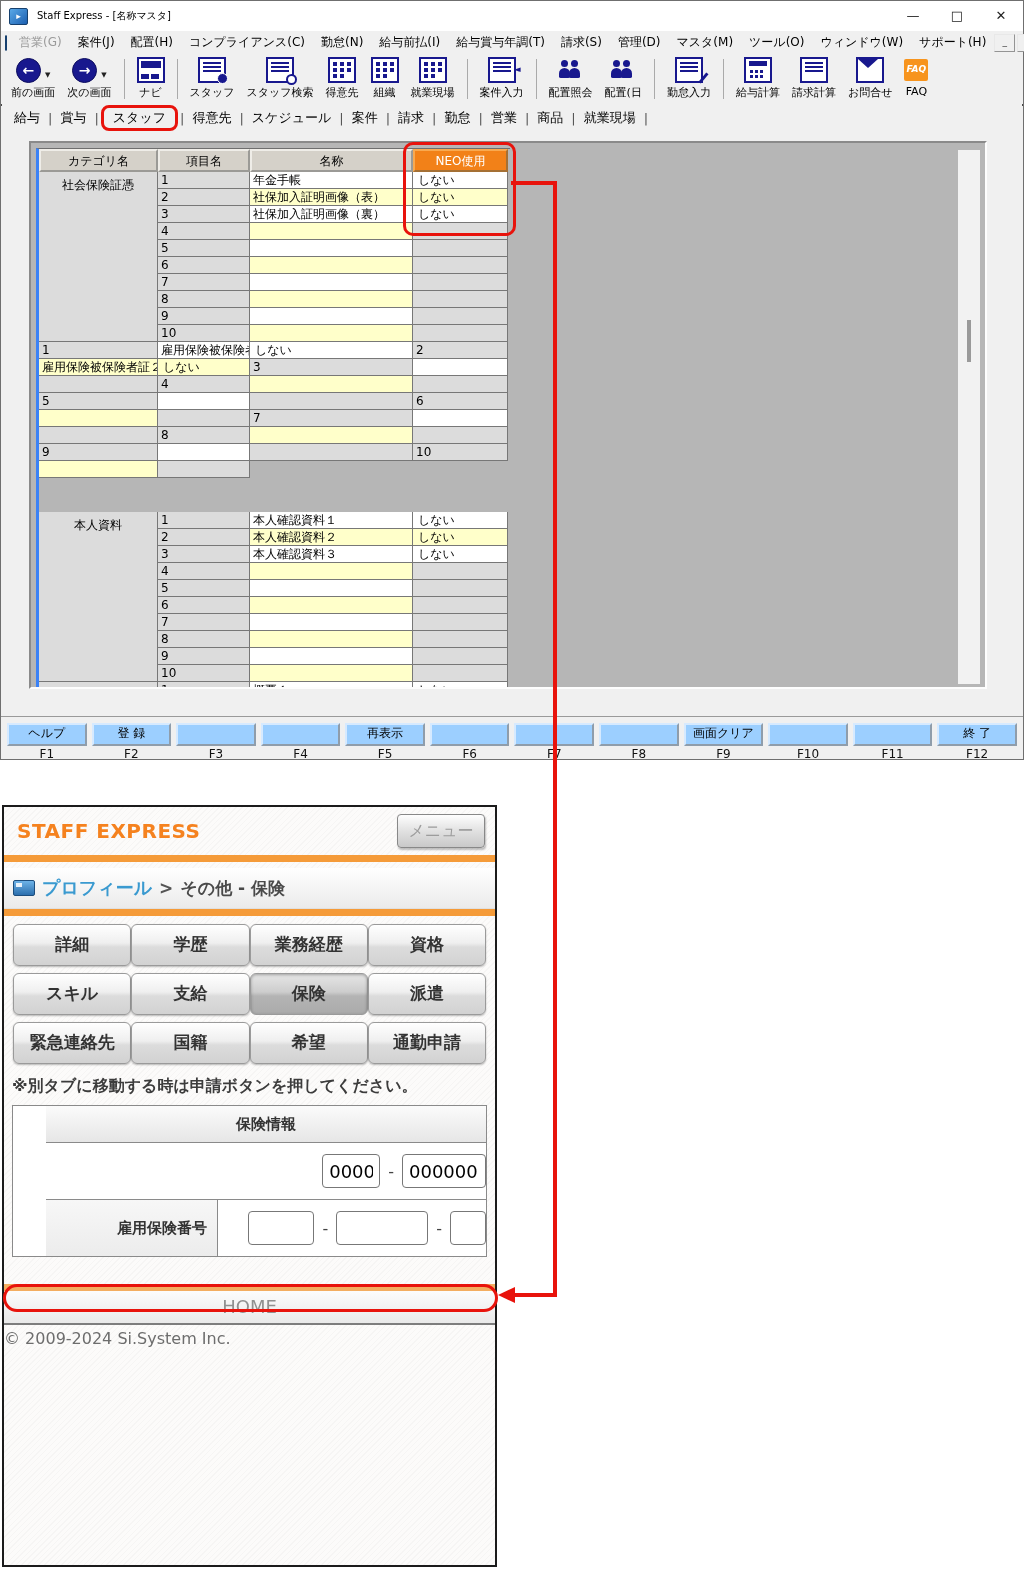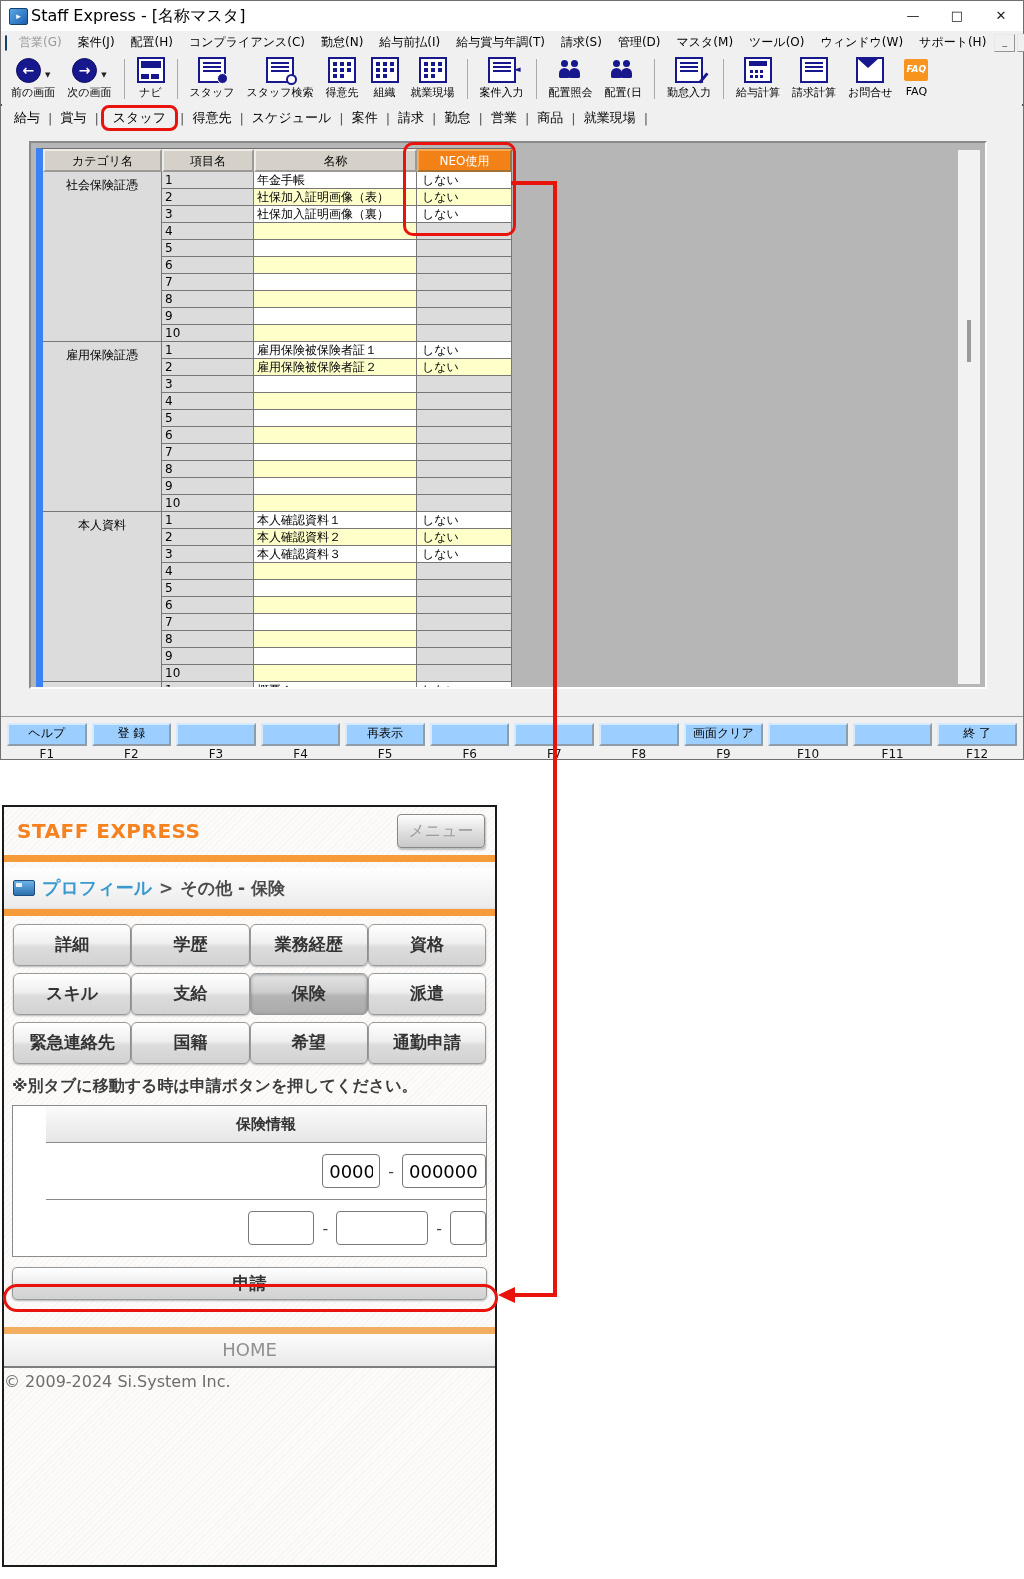--- a/index.html
+++ b/index.html
@@ -3,21 +3,21 @@
 <meta charset="utf-8">
 <style>
   html,body{margin:0;padding:0;background:#fff;font-family:"DejaVu Sans","Liberation Sans",sans-serif;}
   .stage{position:relative;width:1024px;height:1579px;overflow:hidden;background:#fff;}
 
   
   .app{position:absolute;left:0;top:0;width:1022px;height:758px;border:1px solid #6f6f6f;background:#f0f0f0;}
   .titlebar{position:absolute;left:0;top:0;right:0;height:30px;background:#fff;display:flex;align-items:center;}
   .app-icon{width:17px;height:15px;margin-left:8px;background:linear-gradient(135deg,#5aa9e8,#1c5fb0);border:1px solid #16406e;border-radius:2px;position:relative;}
   .app-icon::before{content:"▸";position:absolute;inset:0;color:#fff;font-size:9px;line-height:14px;text-align:center;}
-  .title{margin-left:3px;font-size:16px;color:#000;}
+  .title{margin-left:9px;font-size:10px;color:#000;}
   .wctls{margin-left:auto;display:flex;align-items:center;height:100%;}
   .wctl{width:44px;text-align:center;font-size:13px;color:#222;line-height:30px;}
   .menubar{position:absolute;left:0;top:30px;right:16px;height:23px;background:#f0f0f0;border-bottom:1px solid #c3c3c3;display:flex;align-items:center;font-size:12px;}
   .mdi-icon{width:16px;height:14px;margin:0 4px 0 4px;background:linear-gradient(135deg,#58a8e8,#1c5fb0);border:1px solid #16406e;border-radius:2px;}
   .menu-items{display:flex;align-items:center;}
   .menu-item{padding:0 8px;color:#000;white-space:nowrap;}
   .menu-item.disabled{color:#9a9a9a;}
   .mdi-ctls{margin-left:auto;display:flex;gap:2px;margin-right:4px;}
   .mdi-ctl{width:19px;height:16px;border:1px outset #e8e8e8;background:#f0f0f0;font-size:9px;line-height:14px;text-align:center;color:#333;}
 
@@ -52,21 +52,21 @@
   .tb-sep{width:1px;background:#aaa;align-self:stretch;margin:3px 6px;}
 
   
   .tabrow{position:absolute;left:1px;right:1px;top:101px;height:32px;background:#f0f0f0;display:flex;align-items:center;padding-left:5px;font-size:13px;}
   .tab{padding:2px 7px;color:#000;white-space:nowrap;}
   .tab.active{border:3px solid #e8130c;border-radius:8px;padding:1px 9px;margin:0 1px;}
   .tab-sep{color:#555;margin:0 1px;}
 
   
   .panel{position:absolute;left:28px;top:140px;width:958px;height:548px;background:#b6b6b6;border-top:2px solid #8a8a8a;border-left:2px solid #8a8a8a;border-right:2px solid #fdfdfd;border-bottom:2px solid #fdfdfd;padding:5px 0 0 5px;overflow:hidden;box-sizing:border-box;}
-  .tblwrap{width:471px;border-left:7px solid #3b82f6;border-top:1px solid #6e6e6e;}
+  .tblwrap{width:471px;border-left:3px solid #3b82f6;border-top:1px solid #6e6e6e;}
   .theader,.tsec{display:grid;grid-template-columns:119px 92px 163px 95px;}
   .thcell{height:23px;line-height:21px;text-align:center;font-size:12px;background:#d5d1c9;border:2px outset #efede8;box-sizing:border-box;overflow:hidden;}
   .thcell.h-neo{background:#f28118;color:#fff;border:2px outset #f9a94f;}
   .tcell{border-right:1px solid #777;border-bottom:1px solid #777;font-size:12px;line-height:16px;overflow:hidden;white-space:nowrap;box-sizing:border-box;}
   .tcell.cat{background:#dcdcdc;text-align:center;padding-top:5px;}
   .tcell.no{background:#dcdcdc;padding-left:3px;}
   .tcell.nm{background:#fff;padding-left:3px;}
   .tcell.nm.yl{background:#ffffca;}
   .tcell.ne{background:#dcdcdc;padding-left:5px;}
   .tcell.ne.wh{background:#fff;}
@@ -324,21 +324,20 @@
               <div class="tcell nm yl"></div>
               <div class="tcell ne"></div>
               <div class="tcell no">9</div>
               <div class="tcell nm"></div>
               <div class="tcell ne"></div>
               <div class="tcell no">10</div>
               <div class="tcell nm yl"></div>
               <div class="tcell ne"></div>
             </div>
             <div class="tsec" style="grid-template-rows: repeat(10, 17px);">
-              <div class="tcell cat" style="grid-row: 1 / span 10;">雇用保険証憑</div>
               <div class="tcell no">1</div>
               <div class="tcell nm">雇用保険被保険者証１</div>
               <div class="tcell ne wh">しない</div>
               <div class="tcell no">2</div>
               <div class="tcell nm yl">雇用保険被保険者証２</div>
               <div class="tcell ne yl">しない</div>
               <div class="tcell no">3</div>
               <div class="tcell nm"></div>
               <div class="tcell ne"></div>
               <div class="tcell no">4</div>
@@ -499,29 +498,29 @@
     <div class="mform">
       <div class="mform-title">保険情報</div>
       <div class="mform-row">
         <div class="mform-val">
           <input class="inp w4" value="0000" style="">
           <span class="dash">-</span>
           <input class="inp w6" value="000000" style="">
         </div>
       </div>
       <div class="mform-row">
+        <div class="mform-label">雇用保険番号</div>
         <div class="mform-val">
           <input class="inp wa" value="" style="">
           <span class="dash">-</span>
           <input class="inp wb" value="" style="">
           <span class="dash">-</span>
           <input class="inp wc" value="" style="">
         </div>
       </div>
     </div>
-    <div class="msubmit">申請</div>
     <div class="moval-zone"></div>
     <div class="obar light"></div>
     <div class="mhome">HOME</div>
     <div class="mcopy">© 2009-2024 Si.System Inc.</div>
   </div>
 
 </div>
 
 </body></html>

